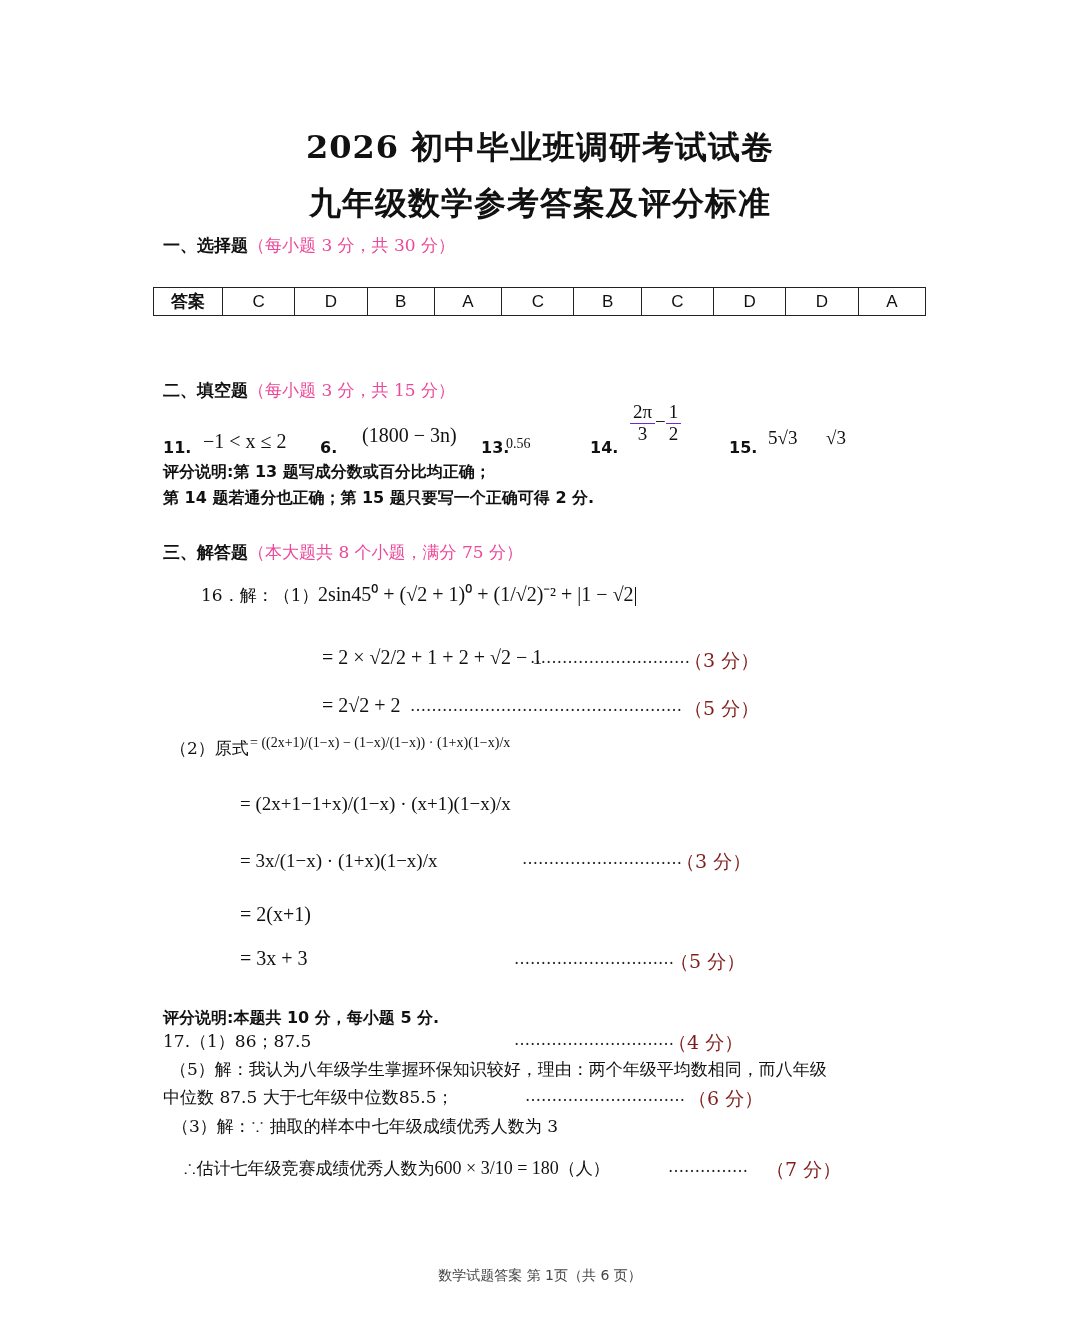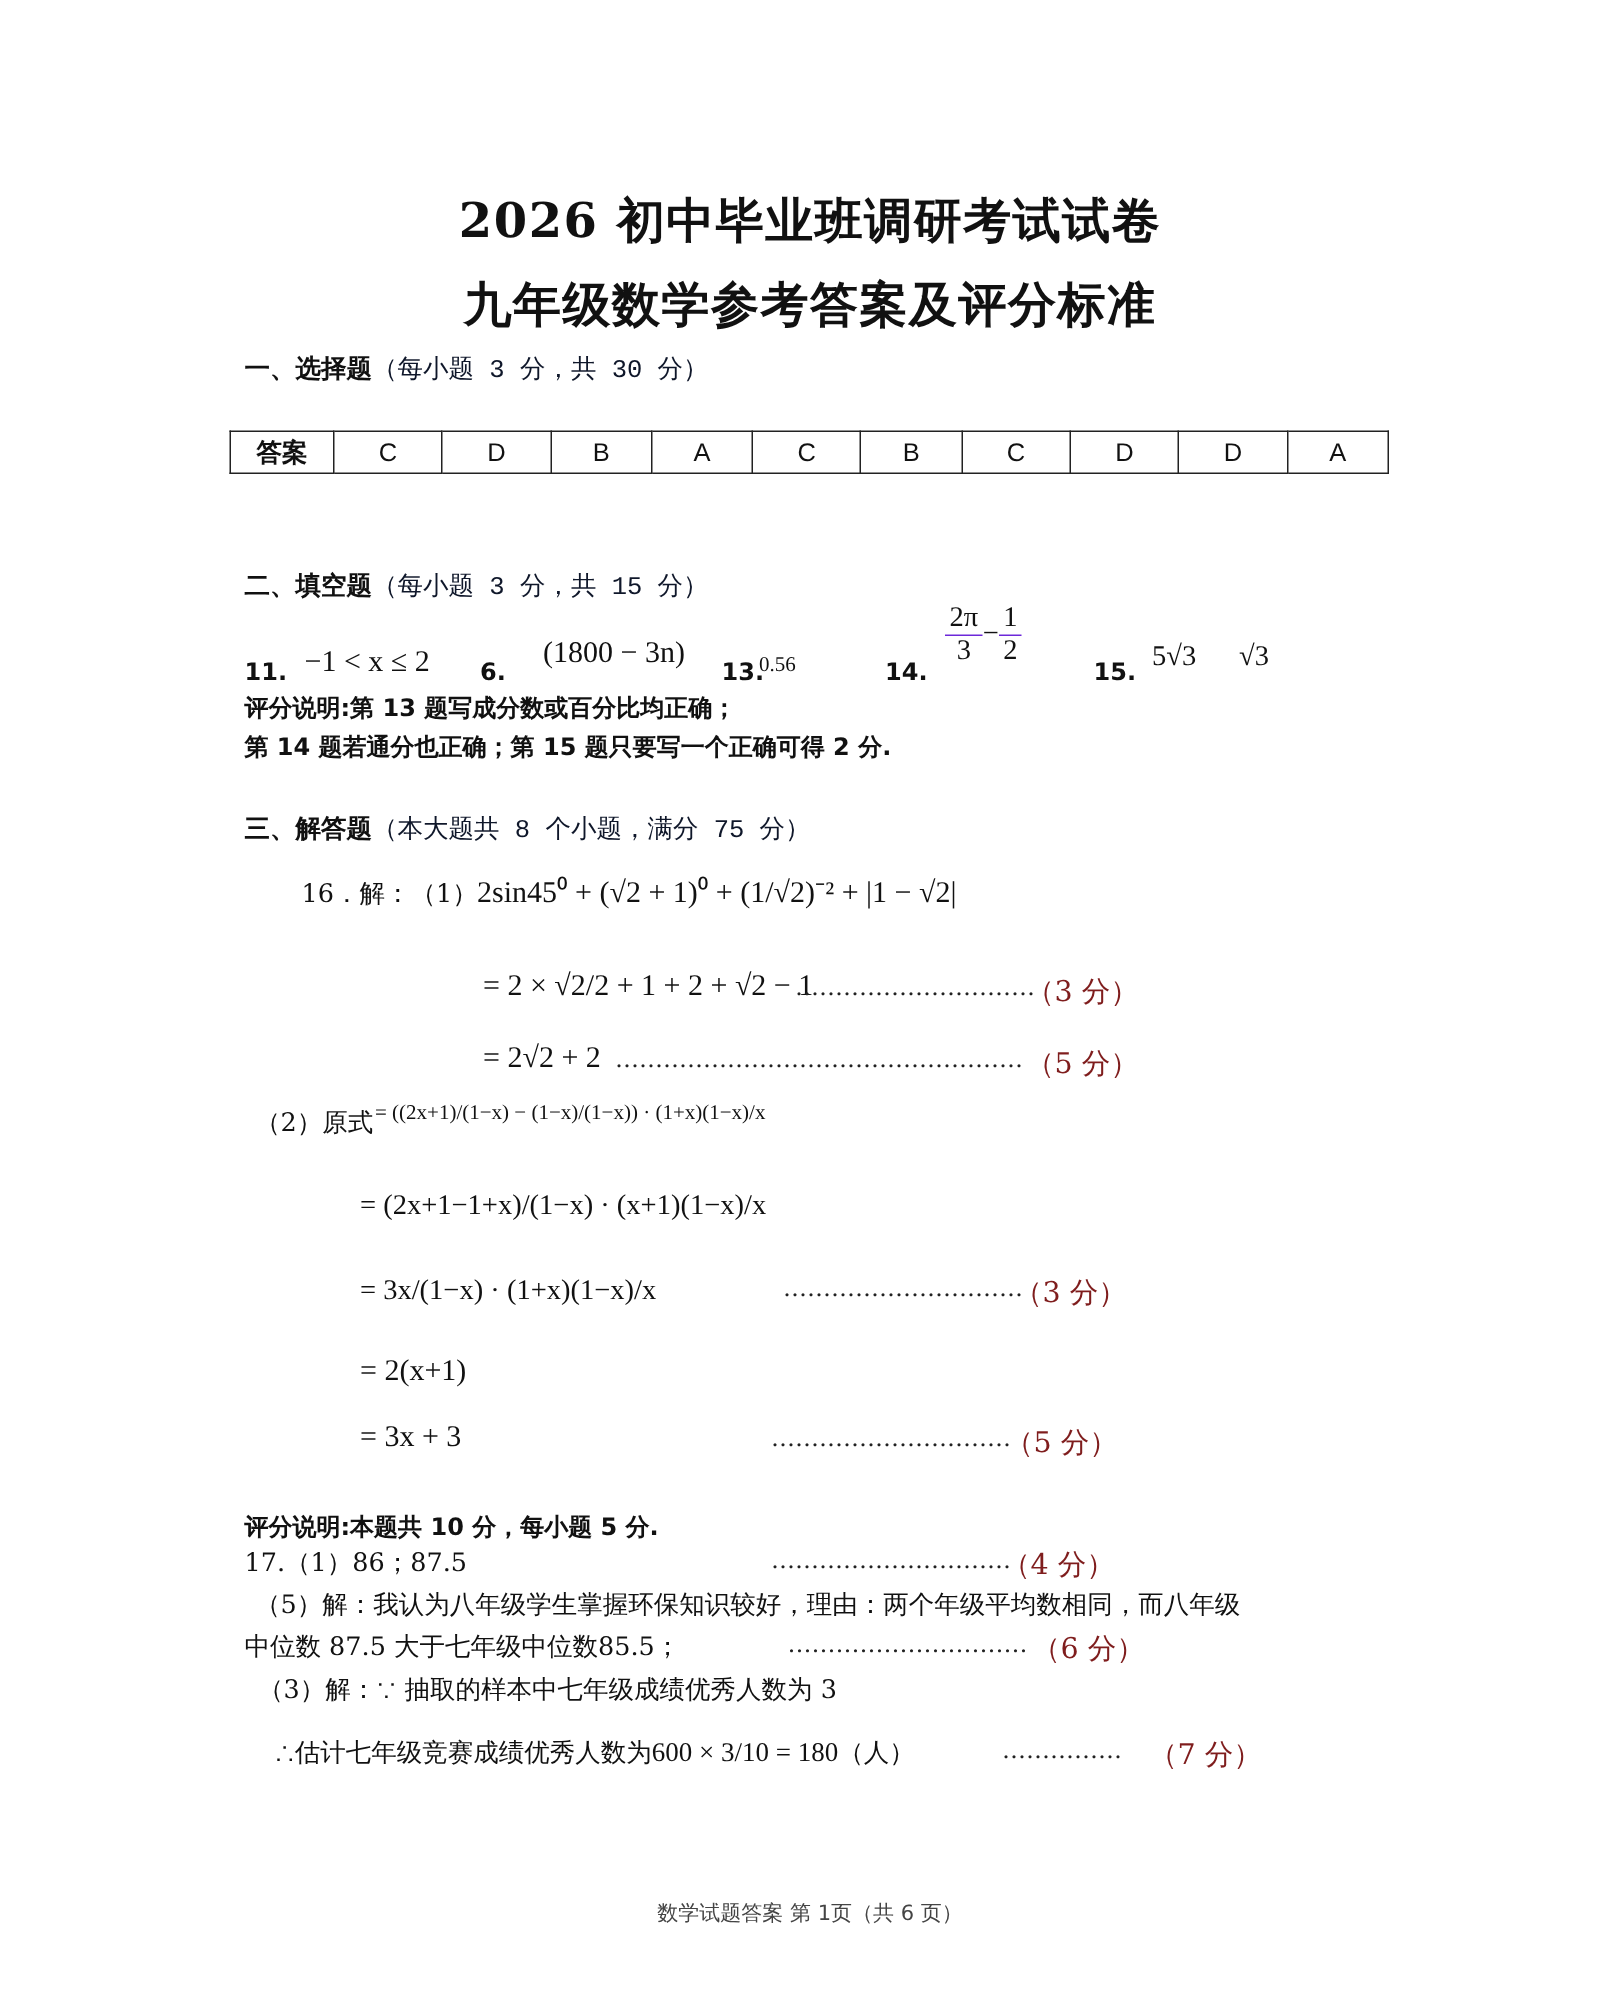--- a/index.html
+++ b/index.html
@@ -2,21 +2,21 @@
 <html><head>
 <meta charset="utf-8">
 <style>
   html, body { margin: 0; padding: 0; background: #ffffff; }
   body { width: 1080px; height: 1334px; position: relative; overflow: hidden;
          font-family: "DejaVu Serif", "Liberation Serif", serif; color: #111; }
   .abs { position: absolute; white-space: nowrap; }
   .title { font-size: 32px; font-weight: bold; left: 0; width: 1080px; text-align: center; letter-spacing: 1px; }
   .sec { font-size: 17px; left: 163px; }
   .sec b { font-family: "DejaVu Sans", sans-serif; font-weight: bold; }
-  .sec .note { color: #0f172a; font-weight: normal; font-family: Liberation Mono, monospace; }
+  .sec .note { color: #ec4899; font-weight: normal; }
   .bold { font-family: "DejaVu Sans", sans-serif; font-weight: bold; font-size: 16px; }
   .txt { font-size: 17px; }
   .math { font-family: "Liberation Serif", serif; font-size: 20px; }
   table.ans { position: absolute; left: 153px; top: 287px; width: 773px; border-collapse: collapse; }
   table.ans td { border: 1px solid #222; height: 27px; text-align: center; font-size: 17px; padding: 0; }
   table.ans td.hd { font-family: "DejaVu Sans", sans-serif; font-weight: bold; width: 68px; }
   table.ans td.ltr { font-family: "Liberation Sans", sans-serif; }
   .frac { display: inline-flex; flex-direction: column; align-items: center; vertical-align: middle; line-height: 1.1; }
   .frac .num { border-bottom: 1px solid #6d28d9; padding: 0 3px; }
   .frac .den { padding: 0 3px; }

